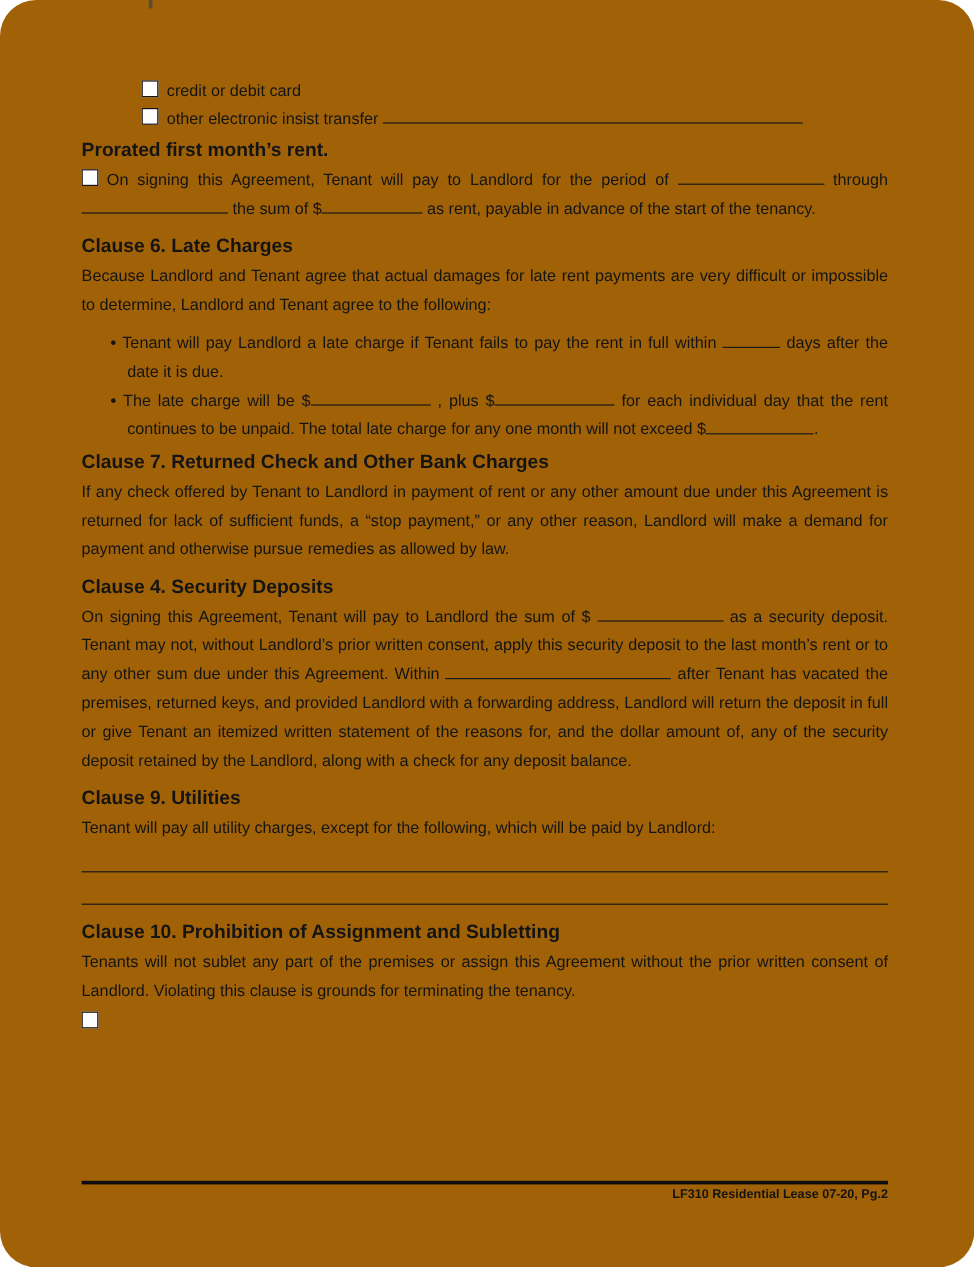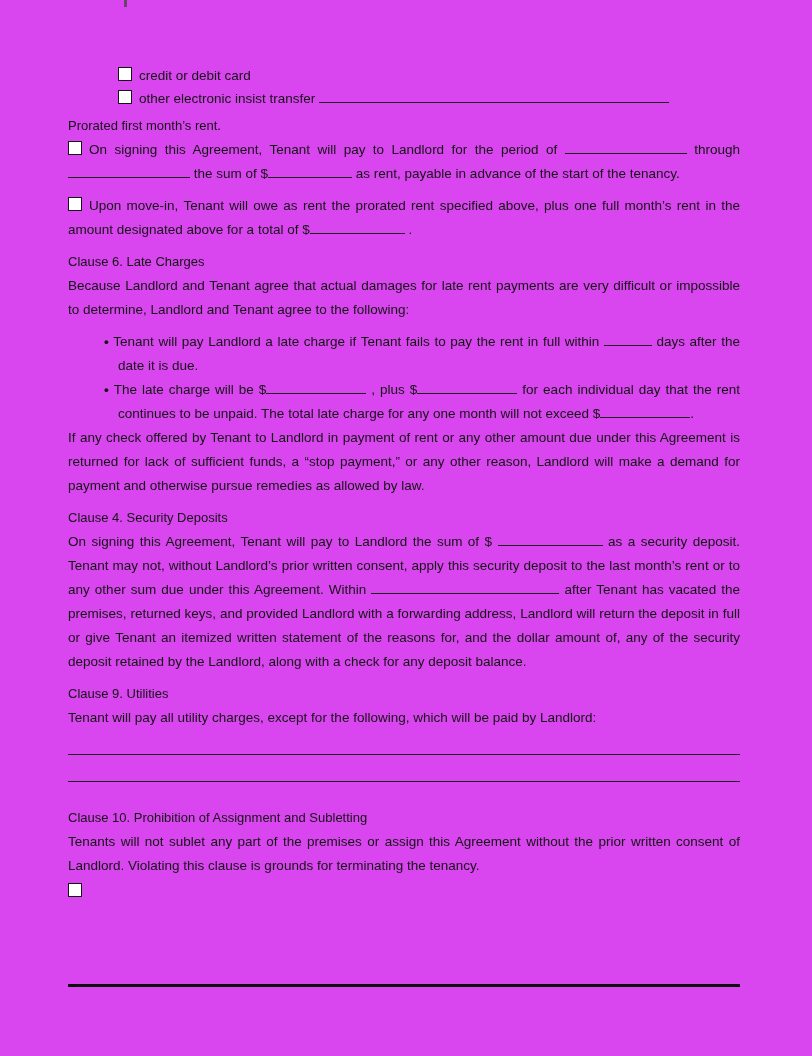--- a/index.html
+++ b/index.html
@@ -4,24 +4,25 @@
 <style>
   html, body {
     margin: 0;
     padding: 0;
     background: #ffffff;
   }
   .page {
     position: relative;
     width: 812px;
     height: 1056px;
-    background: #d946ef;
+    background: #a16207;
     font-family: "Liberation Sans", "DejaVu Sans", sans-serif;
     color: #141414;
     overflow: hidden;
+    border-radius: 30px;
   }
   .scan-artifact {
     position: absolute;
     left: 124px;
     top: 0;
     width: 3px;
     height: 7px;
     background: #444;
     opacity: 0.75;
   }
@@ -37,29 +38,29 @@
     margin: 0 0 8px 0;
     text-align: justify;
   }
   .content p.option {
     margin: 0;
     line-height: 23px;
     margin-left: 50px;
     text-align: left;
   }
   .content p.bullet {
-    margin: 0 0 0 36px;
+    margin: 0 0 0 24px;
     padding-left: 14px;
     text-indent: -14px;
   }
   .content h3 {
-    font-size: 13px;
+    font-size: 16px;
     line-height: 24px;
     margin: 4px 0 0 0;
-    font-weight: normal;
+    font-weight: bold;
   }
   .checkbox {
     display: inline-block;
     width: 12px;
     height: 12px;
     border: 1.6px solid #141414;
     background: #fff;
     margin-right: 7px;
     vertical-align: -1px;
   }
@@ -100,33 +101,34 @@
 <body>
 
 <div class="page">
   <div class="scan-artifact"></div>
 
   <div class="content">
       <p class="option"><span class="checkbox"></span><span>credit or debit card</span></p>
       <p class="option"><span class="checkbox"></span><span>other electronic insist transfer </span><span class="blank" style="width: 350px;"></span></p>
       <h3>Prorated first month’s rent.</h3>
       <p class="para"><span class="checkbox"></span><span>On signing this Agreement, Tenant will pay to Landlord for the period of </span><span class="blank" style="width: 122px;"></span><span> through </span><span class="blank" style="width: 122px;"></span><span> the sum of $</span><span class="blank" style="width: 84px;"></span><span> as rent, payable in advance of the start of the tenancy.</span></p>
-      <p class="para"><span class="checkbox"></span><span>Upon move-in, Tenant will owe as rent the prorated rent specified above, plus one full month’s rent in the amount designated above for a total of $</span><span class="blank" style="width: 95px;"></span><span> .</span></p>
       <h3>Clause 6. Late Charges</h3>
       <p class="para"><span>Because Landlord and Tenant agree that actual damages for late rent payments are very difficult or impossible to determine, Landlord and Tenant agree to the following:</span></p>
       <p class="bullet"><span class="bullet-glyph">• </span><span>Tenant will pay Landlord a late charge if Tenant fails to pay the rent in full within </span><span class="blank" style="width: 48px;"></span><span> days after the date it is due.</span></p>
       <p class="bullet"><span class="bullet-glyph">• </span><span>The late charge will be $</span><span class="blank" style="width: 100px;"></span><span> , plus $</span><span class="blank" style="width: 100px;"></span><span> for each individual day that the rent continues to be unpaid. The total late charge for any one month will not exceed $</span><span class="blank" style="width: 90px;"></span><span>.</span></p>
+      <h3>Clause 7. Returned Check and Other Bank Charges</h3>
       <p class="para"><span>If any check offered by Tenant to Landlord in payment of rent or any other amount due under this Agreement is returned for lack of sufficient funds, a “stop payment,” or any other reason, Landlord will make a demand for payment and otherwise pursue remedies as allowed by law.</span></p>
       <h3>Clause 4. Security Deposits</h3>
       <p class="para"><span>On signing this Agreement, Tenant will pay to Landlord the sum of $ </span><span class="blank" style="width: 105px;"></span><span> as a security deposit. Tenant may not, without Landlord’s prior written consent, apply this security deposit to the last month’s rent or to any other sum due under this Agreement. Within </span><span class="blank" style="width: 188px;"></span><span> after Tenant has vacated the premises, returned keys, and provided Landlord with a forwarding address, Landlord will return the deposit in full or give Tenant an itemized written statement of the reasons for, and the dollar amount of, any of the security deposit retained by the Landlord, along with a check for any deposit balance.</span></p>
       <h3>Clause 9. Utilities</h3>
       <p class="para"><span>Tenant will pay all utility charges, except for the following, which will be paid by Landlord:</span></p>
       <div class="rule-line"></div>
       <div class="rule-line"></div>
-      <h3 style="margin-top: 24px;">Clause 10. Prohibition of Assignment and Subletting</h3>
+      <h3 style="margin-top: 12px;">Clause 10. Prohibition of Assignment and Subletting</h3>
       <p class="para" style="margin-bottom: 2px;"><span>Tenants will not sublet any part of the premises or assign this Agreement without the prior written consent of Landlord. Violating this clause is grounds for terminating the tenancy.</span></p>
       <p class="para"><span class="checkbox"></span></p>
     </div>
 
   <div class="footer">
     <div class="footer-rule"></div>
+    <div class="footer-label">LF310 Residential Lease 07-20, Pg.2</div>
   </div>
 </div>
 
 </body></html>

